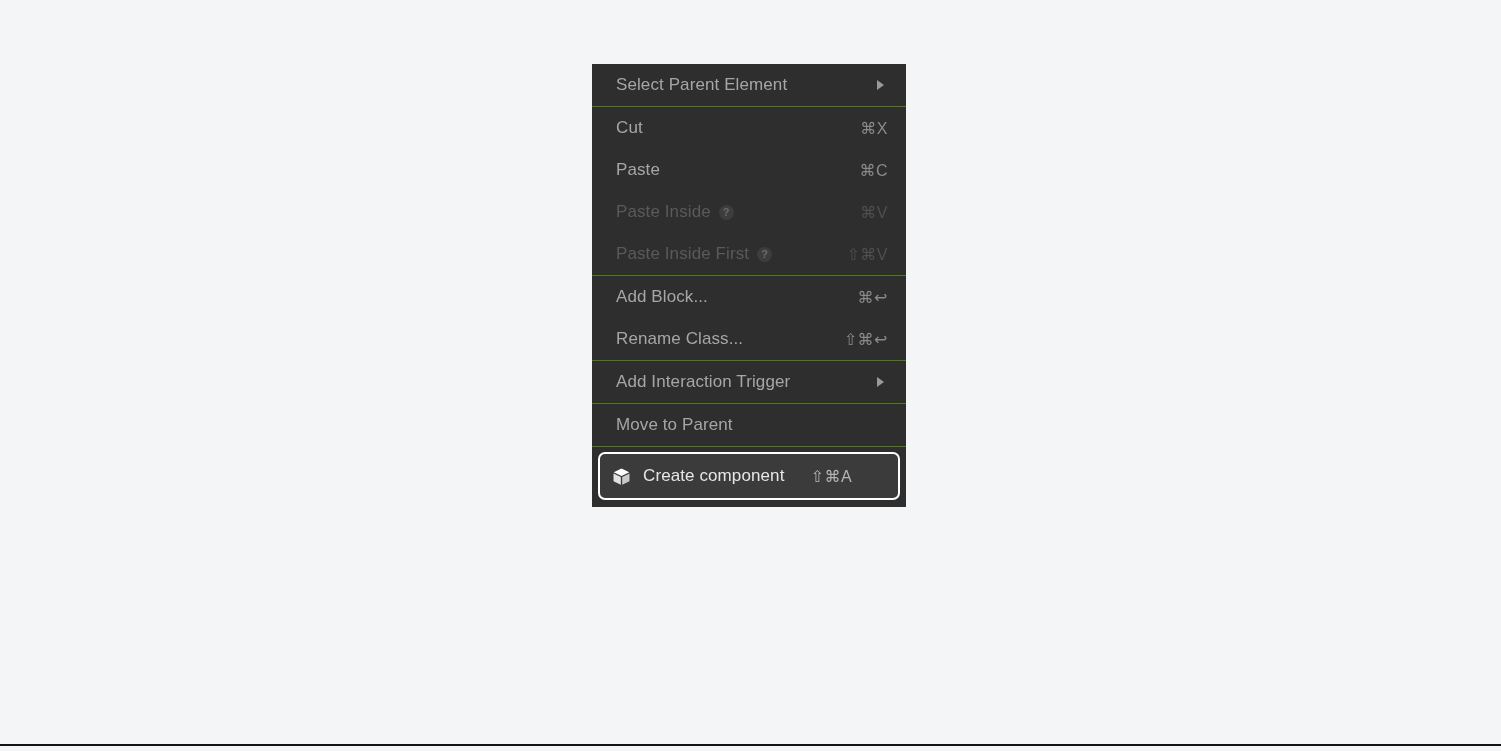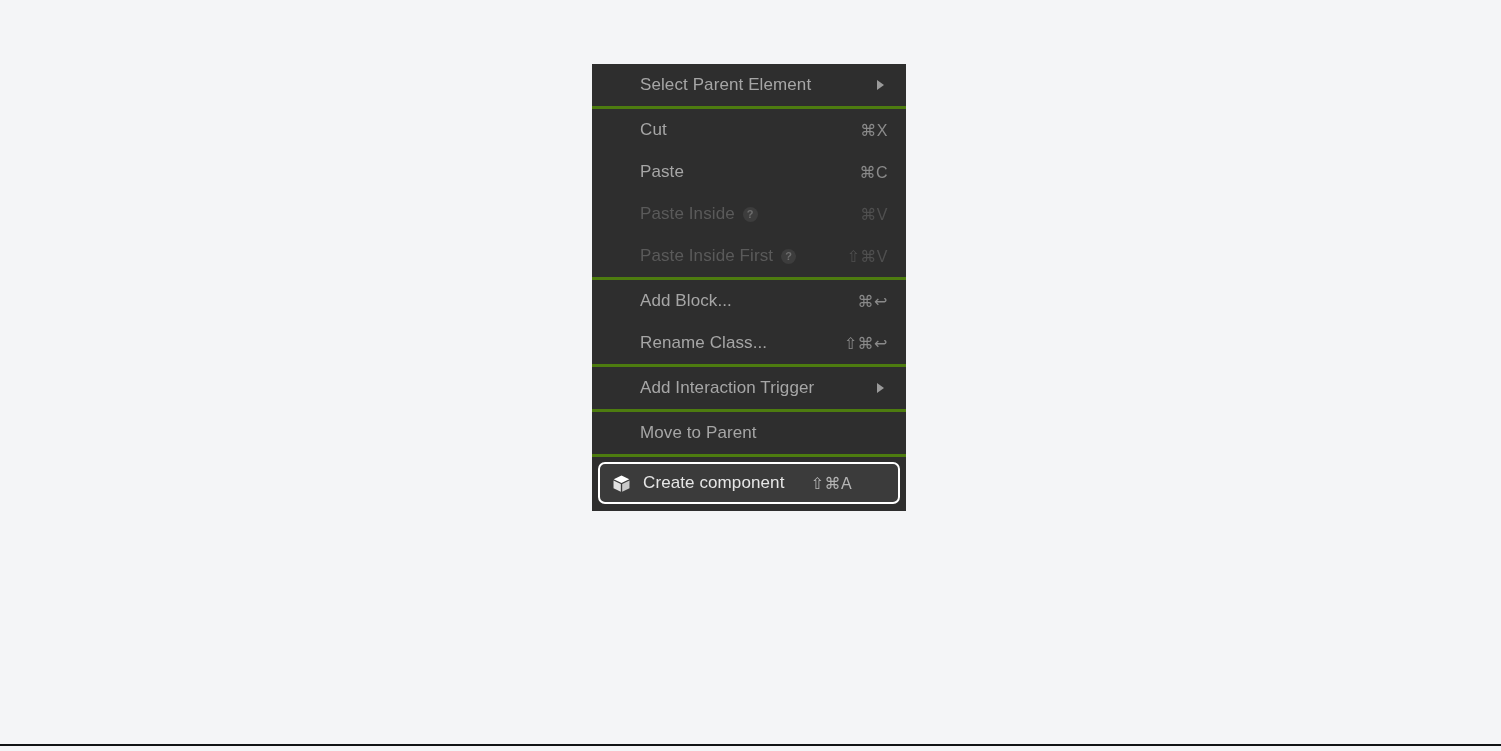--- a/index.html
+++ b/index.html
@@ -30,22 +30,21 @@
     left: 592px;
     top: 64px;
     width: 314px;
     background: #2e2e2e;
     box-sizing: border-box;
     padding: 0;
     user-select: none;
   }
 
   .menu-section {
-    border-bottom: 3px solid #4d7c0f;
-    padding-left: 24px;
+    border-bottom: 1px solid #4d7c0f;
   }
   .menu-section:last-child {
     border-bottom: none;
   }
 
   .menu-item {
     position: relative;
     display: flex;
     align-items: center;
     height: 42px;
@@ -117,21 +116,21 @@
 
   
   .menu-section.highlight-section {
     padding: 5px 6px 7px 6px;
     box-sizing: border-box;
   }
   .menu-item.highlighted {
     background: #3b3b3b;
     border: 2px solid #ffffff;
     border-radius: 7px;
-    height: 42px;
+    height: 48px;
     padding: 0 14px 0 12px;
     color: #e6e6e6;
   }
   .menu-item.highlighted .mi-shortcut {
     color: #b5b5b5;
   }
 
   .cube-icon {
     flex: 0 0 auto;
     width: 19px;

